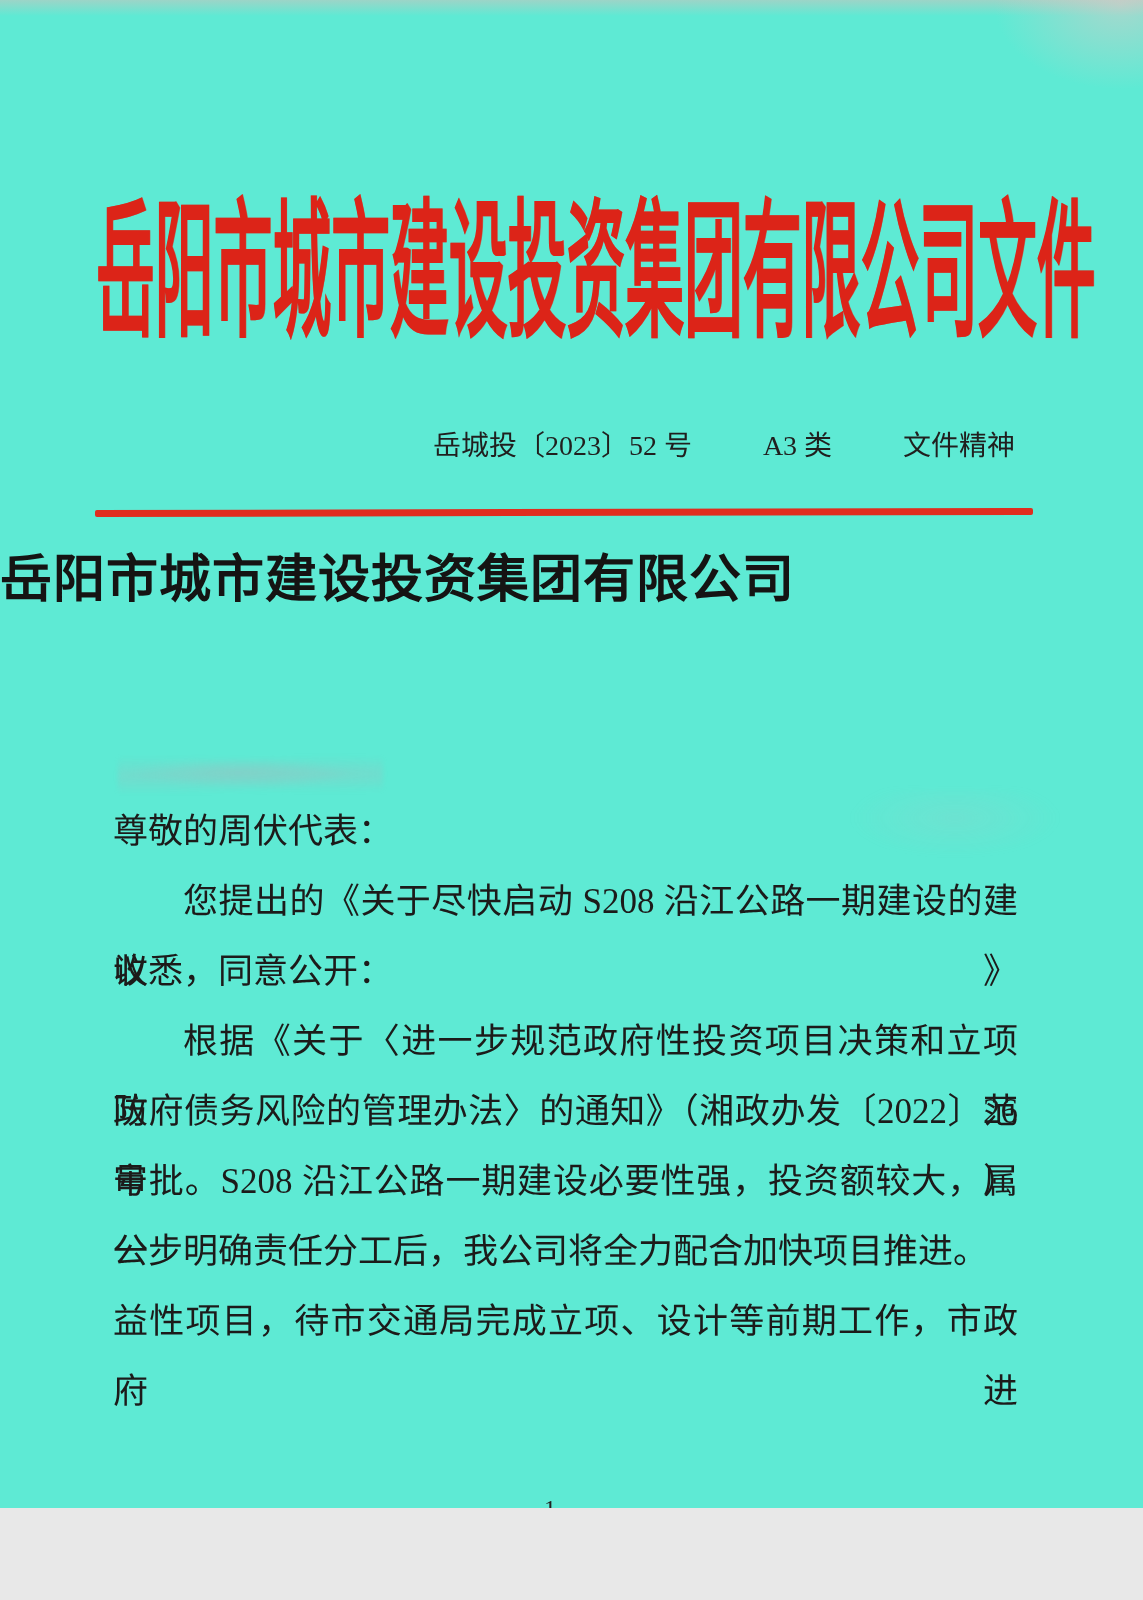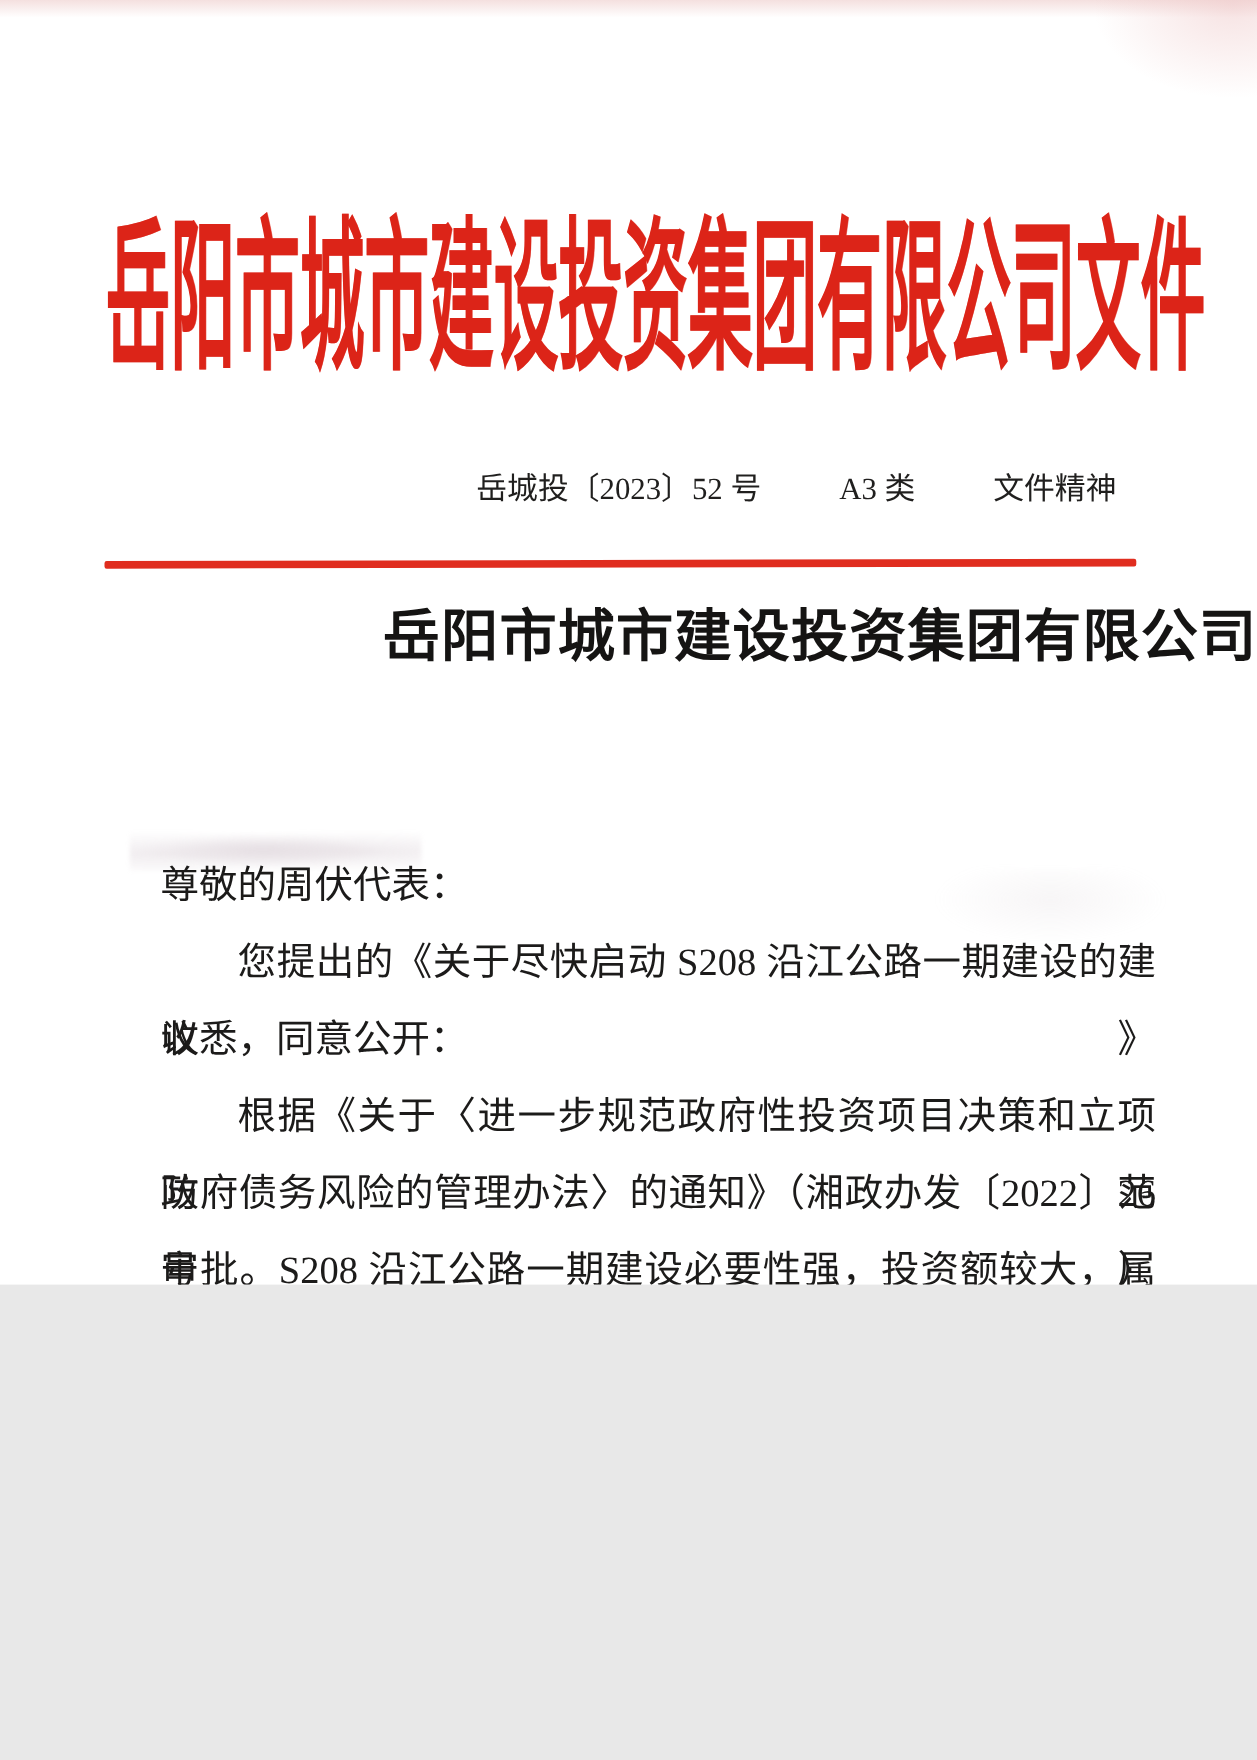--- a/index.html
+++ b/index.html
@@ -3,23 +3,23 @@
 <meta charset="utf-8">
 <style>
   html, body {
     margin: 0;
     padding: 0;
     background: #e8e8e8;
   }
   .page {
     position: relative;
     width: 1143px;
-    height: 1168px;
+    height: 1508px;
     margin: 0 auto;
-    background: #ffffff;
+    background: #5eead4;
     overflow: hidden;
     font-family: "Liberation Serif", "DejaVu Serif", serif;
     color: #1c1c1c;
   }
 
   
   .smudge-top {
     position: absolute;
     top: 0; left: 0; right: 0;
     height: 16px;
@@ -103,37 +103,36 @@
     border-radius: 2px;
     transform: rotate(-0.12deg);
   }
 
   
   .doc-title {
     position: absolute;
     top: 548px;
     left: 0;
     width: 1143px;
-    text-align: right;
+    text-align: left;
     font-weight: 700;
     font-size: 52px;
     line-height: 64px;
     color: #151413;
     letter-spacing: 1px;
   }
 
   
   .body-block {
     position: absolute;
-    top: 770px;
+    top: 797px;
     left: 113px;
     width: 905px;
     font-size: 35px;
     color: #1c1b1a;
-    margin-left: 33px;
   }
   .bline {
     height: 70px;
     line-height: 70px;
     text-align: justify;
     text-align-last: justify;
     white-space: nowrap-off;
   }
   .bline.last {
     text-align-last: left;

